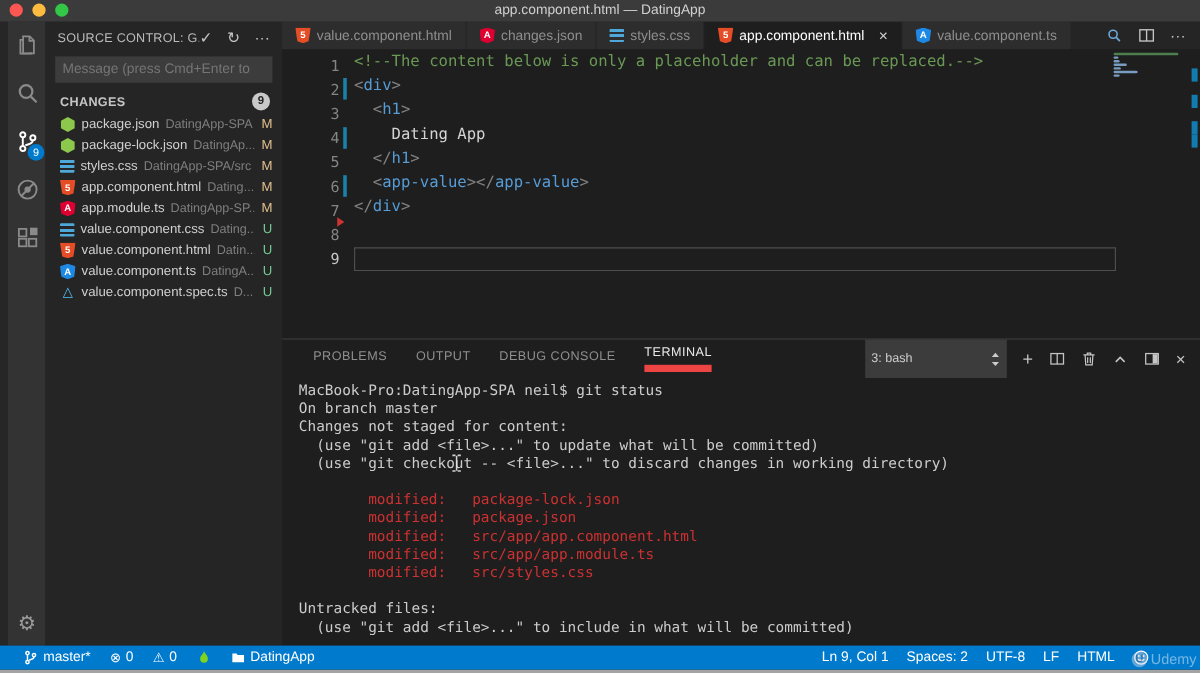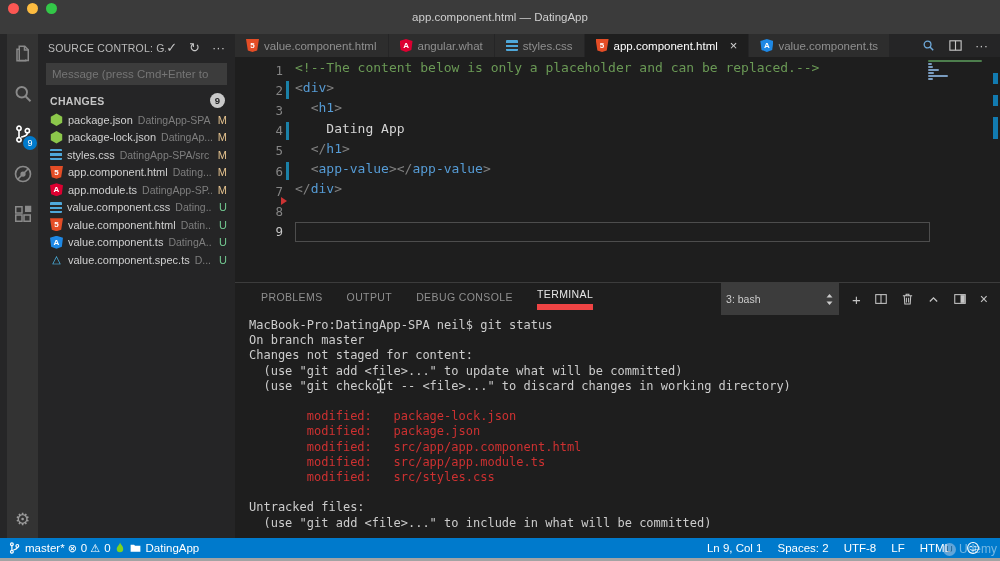--- a/index.html
+++ b/index.html
@@ -1,21 +1,21 @@
 <!DOCTYPE html>
 <html><head>
 <meta charset="utf-8">
 <style>
   * { box-sizing: border-box; margin:0; padding:0; }
   html,body { width:1000px; height:561px; overflow:hidden; background:#1e1e1e;
     font-family:"Liberation Sans", sans-serif; }
   .window { width:1000px; height:561px; display:flex; flex-direction:column; position:relative; }
 
   
-  .titlebar { height:34px; background:#3b3b3b; display:flex; align-items:center; justify-content:center; position:relative; flex:none;text-align:right; }
+  .titlebar { height:18px; background:#3b3b3b; display:flex; align-items:center; justify-content:center; position:relative; flex:none;text-align:right; }
   .traffic { position:absolute; left:8px; top:3px; display:flex; gap:8px; }
   .tl { width:11px; height:11px; border-radius:50%; }
   .tl.red{background:#fc5753;} .tl.yellow{background:#fdbc40;} .tl.green{background:#33c748;}
   .win-title { font-size:11.5px; color:#cfcfcf; }
 
   
   .main { flex:1; display:flex; min-height:0; }
 
   
   .activitybar { width:38px; flex:none; background:linear-gradient(90deg,#262627 0,#262627 7px,#333333 7px);
@@ -92,22 +92,22 @@
   .shell-select .lbl { flex:1; }
   .panel-actions .icon { color:#c5c5c5; display:flex; }
   .terminal { padding:8px 0 0 14px; font-family:"DejaVu Sans Mono",monospace; font-size:12px; line-height:15.2px; }
   .t-line { white-space:pre; min-height:15.2px; }
   .t-fg { color:#cccccc; } .t-red { color:#cd3131; }
   .ibeam { position:absolute; left:140px; top:95px; opacity:.9; }
 
   
   .statusbar { height:20px; flex:none; background:#007acc; display:flex; align-items:center;
     color:#ffffff; font-size:11.5px; position:relative; }
-  .sb-left { display:flex; align-items:center; gap:3px; padding-left:8px; }
-  .sb-right { margin-left:auto; display:flex; align-items:center; gap:15px; padding-right:20px; }
+  .sb-left { display:flex; align-items:center; gap:16px; padding-left:19px; }
+  .sb-right { margin-left:auto; display:flex; align-items:center; gap:15px; padding-right:42px; }
   .status-item { display:flex; align-items:center; gap:4px; cursor:default; white-space:nowrap; }
   .status-item .sym { font-size:11px; display:flex; align-items:center; }
   .watermark { position:absolute; right:3px; bottom:2px; display:flex; align-items:center; gap:3px;
     opacity:.45; color:#ffffff; font-size:12px; }
   .wm-circle { width:13px; height:13px; border-radius:50%; background:#d9d9e8; color:#444; font-size:9px;
     display:flex; align-items:center; justify-content:center; }
   .bottom-strip { height:3px; background:#a3a3a3; flex:none; }
 
   .icon svg { display:block; }
   .txt-ic { font-size:13px; line-height:1; }
@@ -254,21 +254,21 @@
 
     <div class="editor-group">
       <div class="tabbar">
         <div style="display:flex;">
             <div class="tab">
               <span class="fi fi-html5">5</span>
               <span>value.component.html</span>
             </div>
             <div class="tab">
               <span class="fi fi-angular-red">A</span>
-              <span>angular.what</span>
+              <span>changes.json</span>
             </div>
             <div class="tab">
               <span class="fi fi-css"></span>
               <span>styles.css</span>
             </div>
             <div class="tab active">
               <span class="fi fi-html5">5</span>
               <span>app.component.html</span>
               <span class="close">×</span>
             </div>

